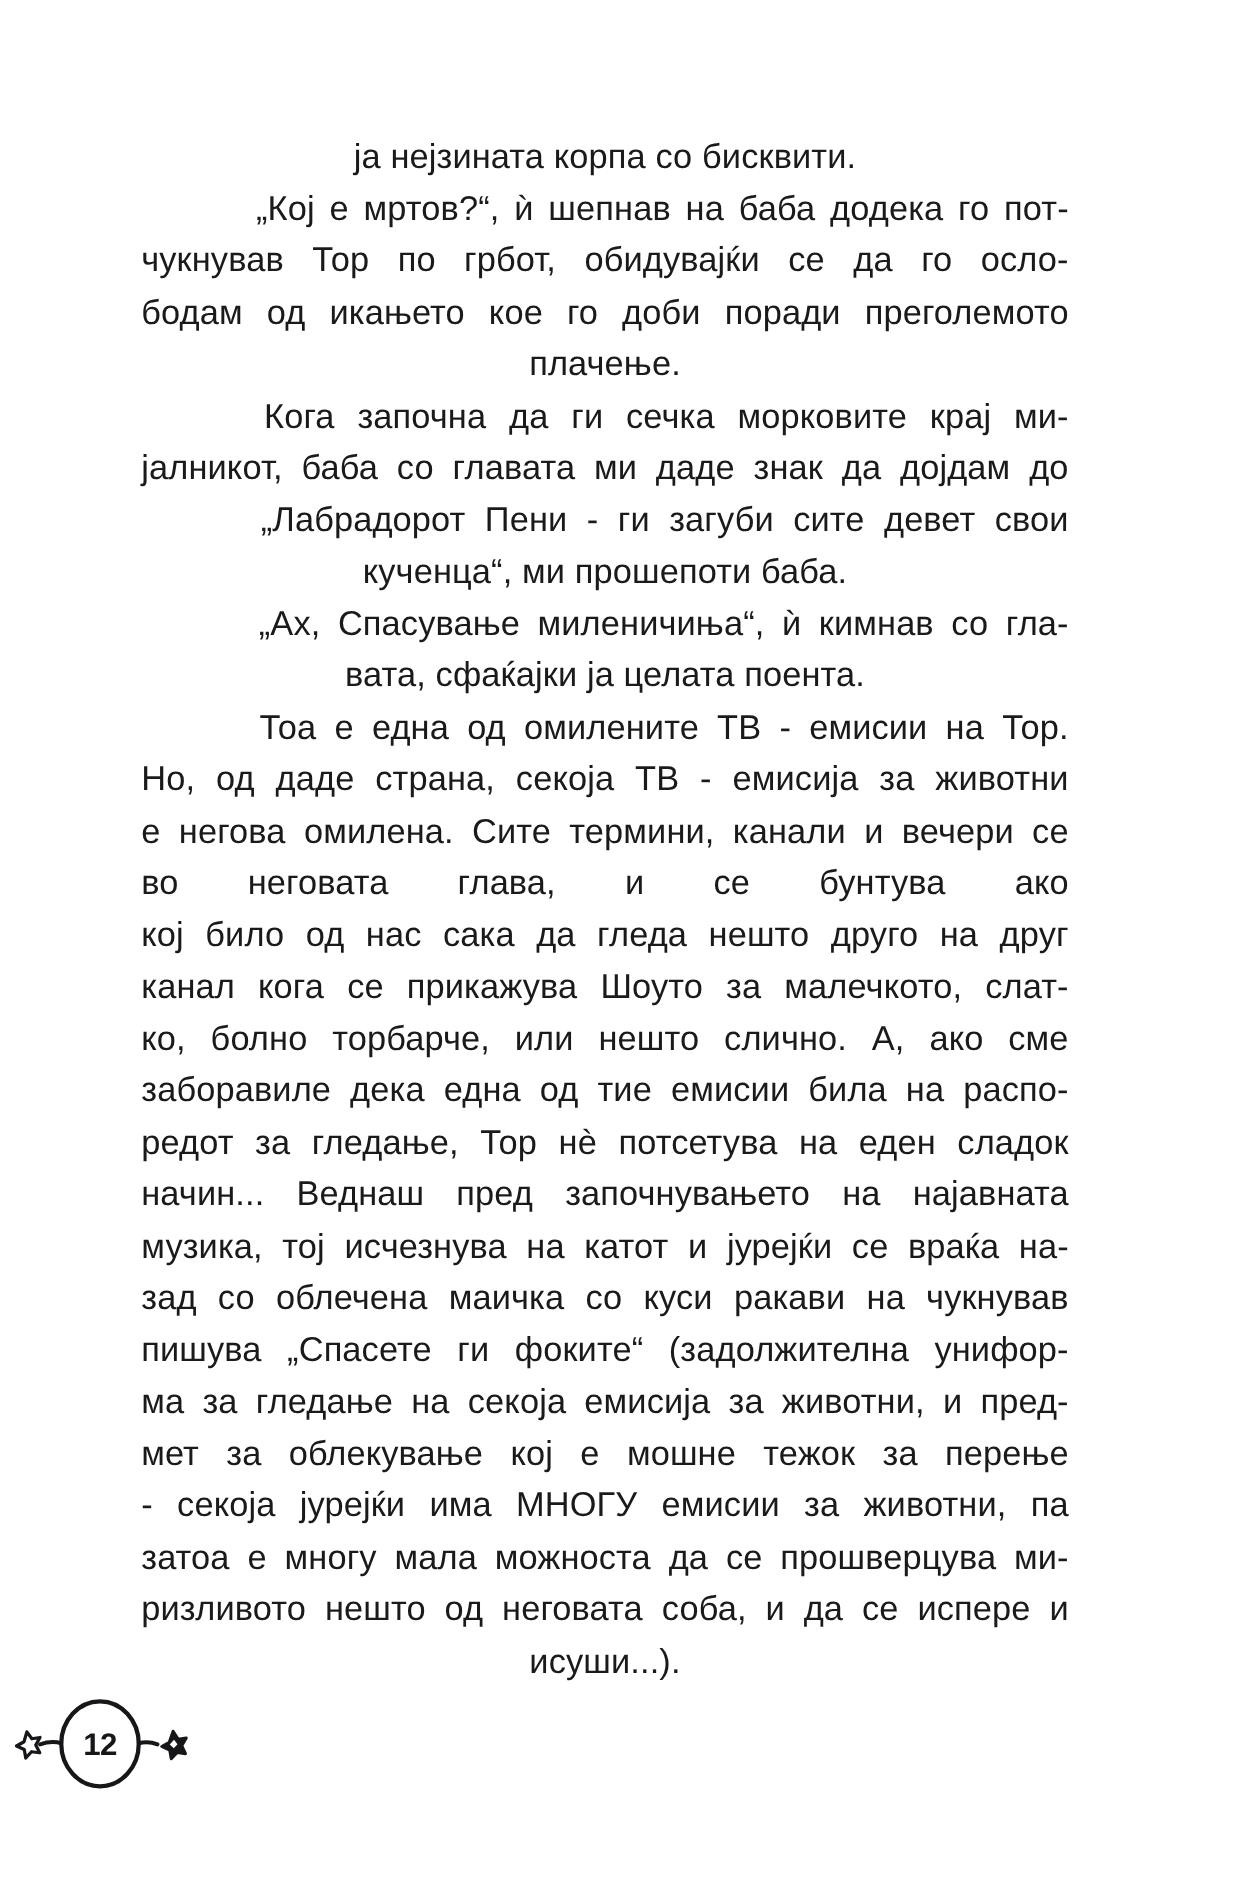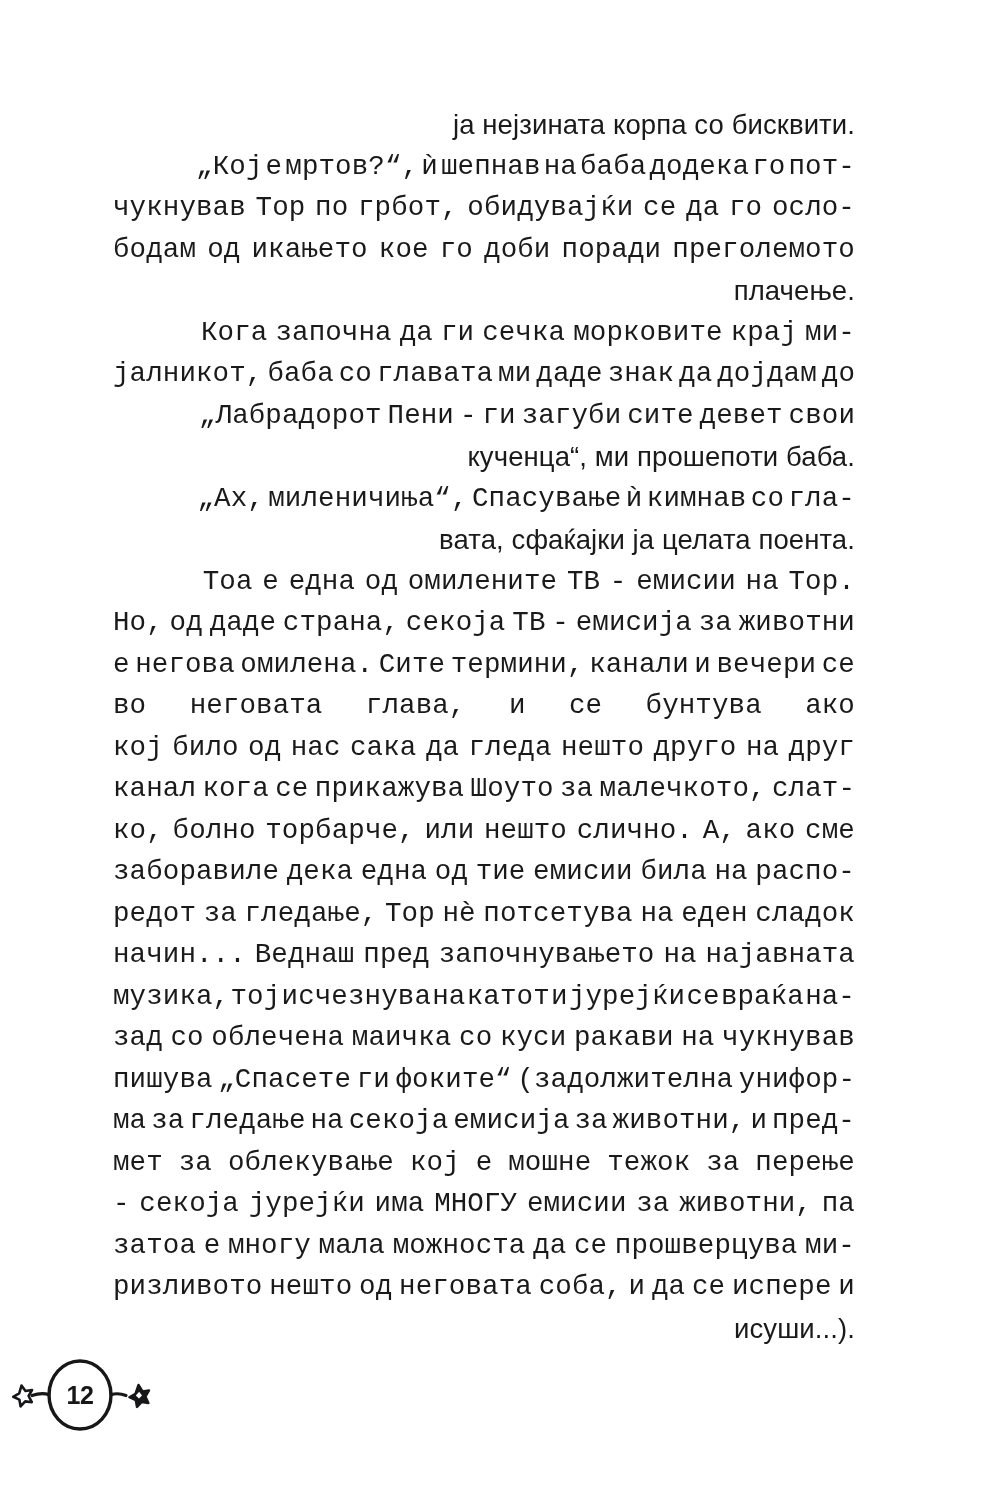--- a/index.html
+++ b/index.html
@@ -32,26 +32,25 @@
     font-size: 27.5px;
     line-height: 41.5px;
     height: 41.5px;
     white-space: pre;
     letter-spacing: 0.1px;
   }
 
   
   .line.just {
     justify-content: space-between;
-    font-family: Liberation Mono, monospace;
   }
 
   
   .line.last {
-    justify-content: flex-end;
+    justify-content: center;
   }
 
   .line.just > span,
   .line.last > span {
     display: inline-block;
   }
 
   
   .indent {
     display: inline-block;
@@ -88,21 +87,21 @@
   <div class="text-column">
       <div class="line last"><span>ја нејзината корпа со бисквити.</span></div>
       <div class="line just"><span class="indent"></span><span>„Кој</span><span>е</span><span>мртов?“,</span><span>ѝ</span><span>шепнав</span><span>на</span><span>баба</span><span>додека</span><span>го</span><span>пот-</span></div>
       <div class="line just"><span>чукнував</span><span>Тор</span><span>по</span><span>грбот,</span><span>обидувајќи</span><span>се</span><span>да</span><span>го</span><span>осло-</span></div>
       <div class="line just"><span>бодам</span><span>од</span><span>икањето</span><span>кое</span><span>го</span><span>доби</span><span>поради</span><span>преголемото</span></div>
       <div class="line last"><span>плачење.</span></div>
       <div class="line just"><span class="indent"></span><span>Кога</span><span>започна</span><span>да</span><span>ги</span><span>сечка</span><span>морковите</span><span>крај</span><span>ми-</span></div>
       <div class="line just"><span>јалникот,</span><span>баба</span><span>со</span><span>главата</span><span>ми</span><span>даде</span><span>знак</span><span>да</span><span>дојдам</span><span>до</span></div>
       <div class="line just"><span class="indent"></span><span>„Лабрадорот</span><span>Пени</span><span>-</span><span>ги</span><span>загуби</span><span>сите</span><span>девет</span><span>свои</span></div>
       <div class="line last"><span>кученца“, ми прошепоти баба.</span></div>
-      <div class="line just"><span class="indent"></span><span>„Ах,</span><span>миленичиња“,</span><span>Спасување</span><span>ѝ</span><span>кимнав</span><span>со</span><span>гла-</span></div>
+      <div class="line just"><span class="indent"></span><span>„Ах,</span><span>Спасување</span><span>миленичиња“,</span><span>ѝ</span><span>кимнав</span><span>со</span><span>гла-</span></div>
       <div class="line last"><span>вата, сфаќајки ја целата поента.</span></div>
       <div class="line just"><span class="indent"></span><span>Тоа</span><span>е</span><span>една</span><span>од</span><span>омилените</span><span>ТВ</span><span>-</span><span>емисии</span><span>на</span><span>Тор.</span></div>
       <div class="line just"><span>Но,</span><span>од</span><span>даде</span><span>страна,</span><span>секоја</span><span>ТВ</span><span>-</span><span>емисија</span><span>за</span><span>животни</span></div>
       <div class="line just"><span>е</span><span>негова</span><span>омилена.</span><span>Сите</span><span>термини,</span><span>канали</span><span>и</span><span>вечери</span><span>се</span></div>
       <div class="line just"><span>во</span><span>неговата</span><span>глава,</span><span>и</span><span>се</span><span>бунтува</span><span>ако</span></div>
       <div class="line just"><span>кој</span><span>било</span><span>од</span><span>нас</span><span>сака</span><span>да</span><span>гледа</span><span>нешто</span><span>друго</span><span>на</span><span>друг</span></div>
       <div class="line just"><span>канал</span><span>кога</span><span>се</span><span>прикажува</span><span>Шоуто</span><span>за</span><span>малечкото,</span><span>слат-</span></div>
       <div class="line just"><span>ко,</span><span>болно</span><span>торбарче,</span><span>или</span><span>нешто</span><span>слично.</span><span>А,</span><span>ако</span><span>сме</span></div>
       <div class="line just"><span>заборавиле</span><span>дека</span><span>една</span><span>од</span><span>тие</span><span>емисии</span><span>била</span><span>на</span><span>распо-</span></div>
       <div class="line just"><span>редот</span><span>за</span><span>гледање,</span><span>Тор</span><span>нè</span><span>потсетува</span><span>на</span><span>еден</span><span>сладок</span></div>

